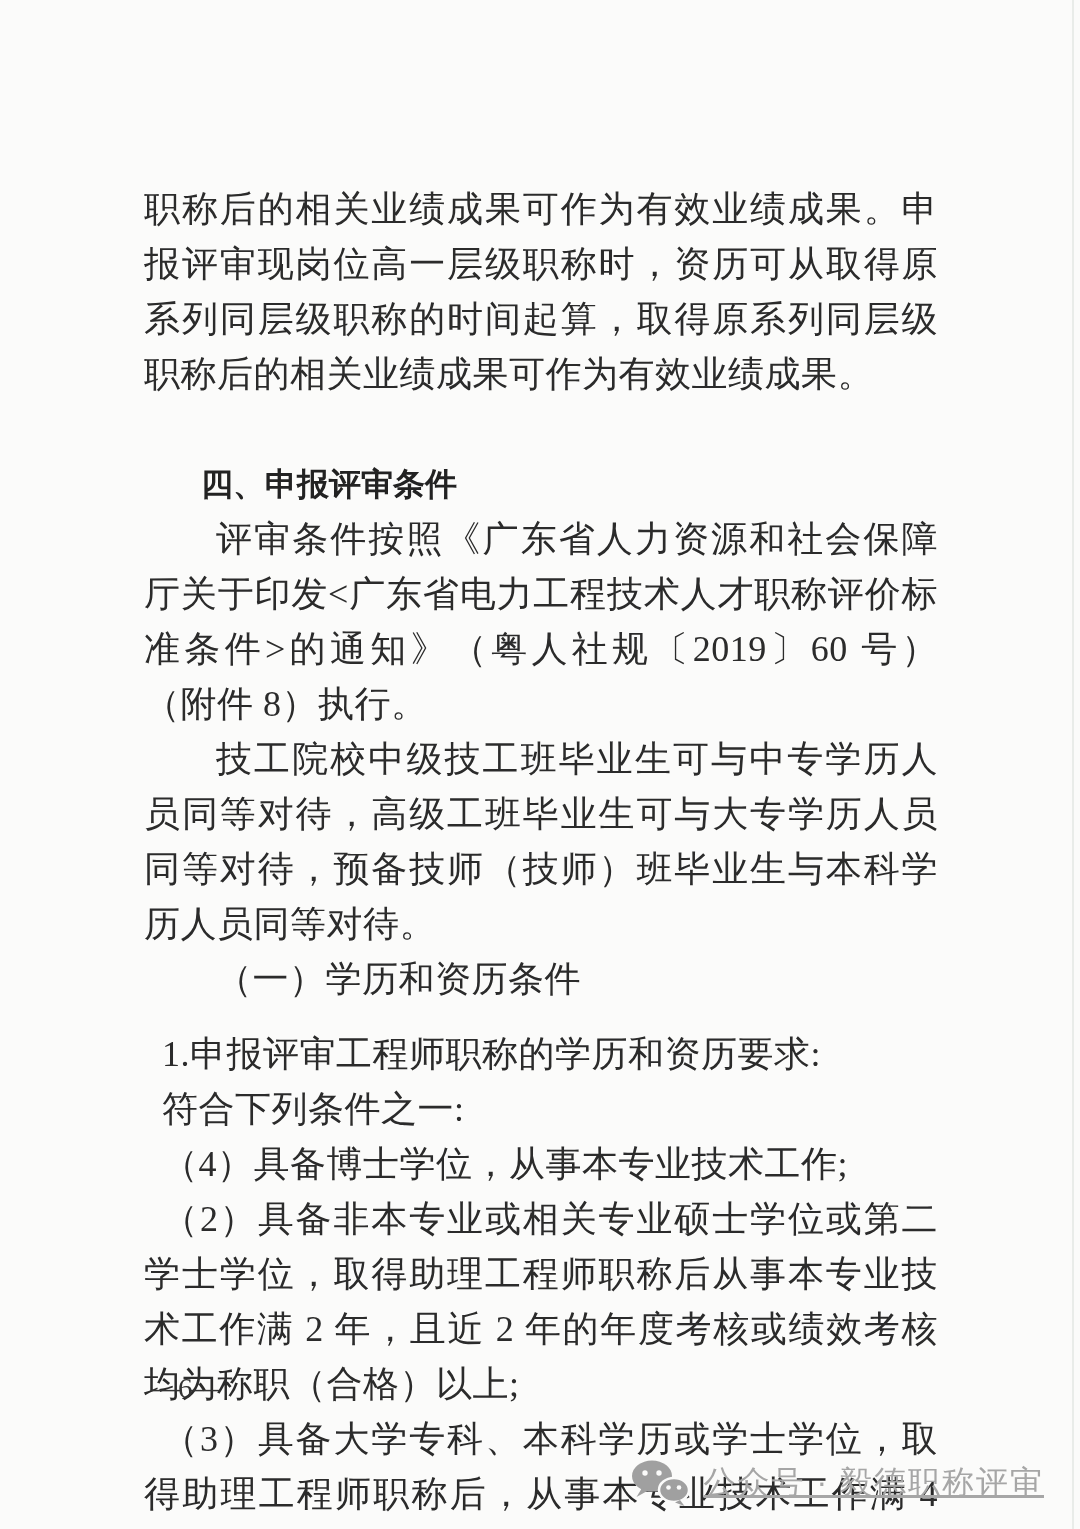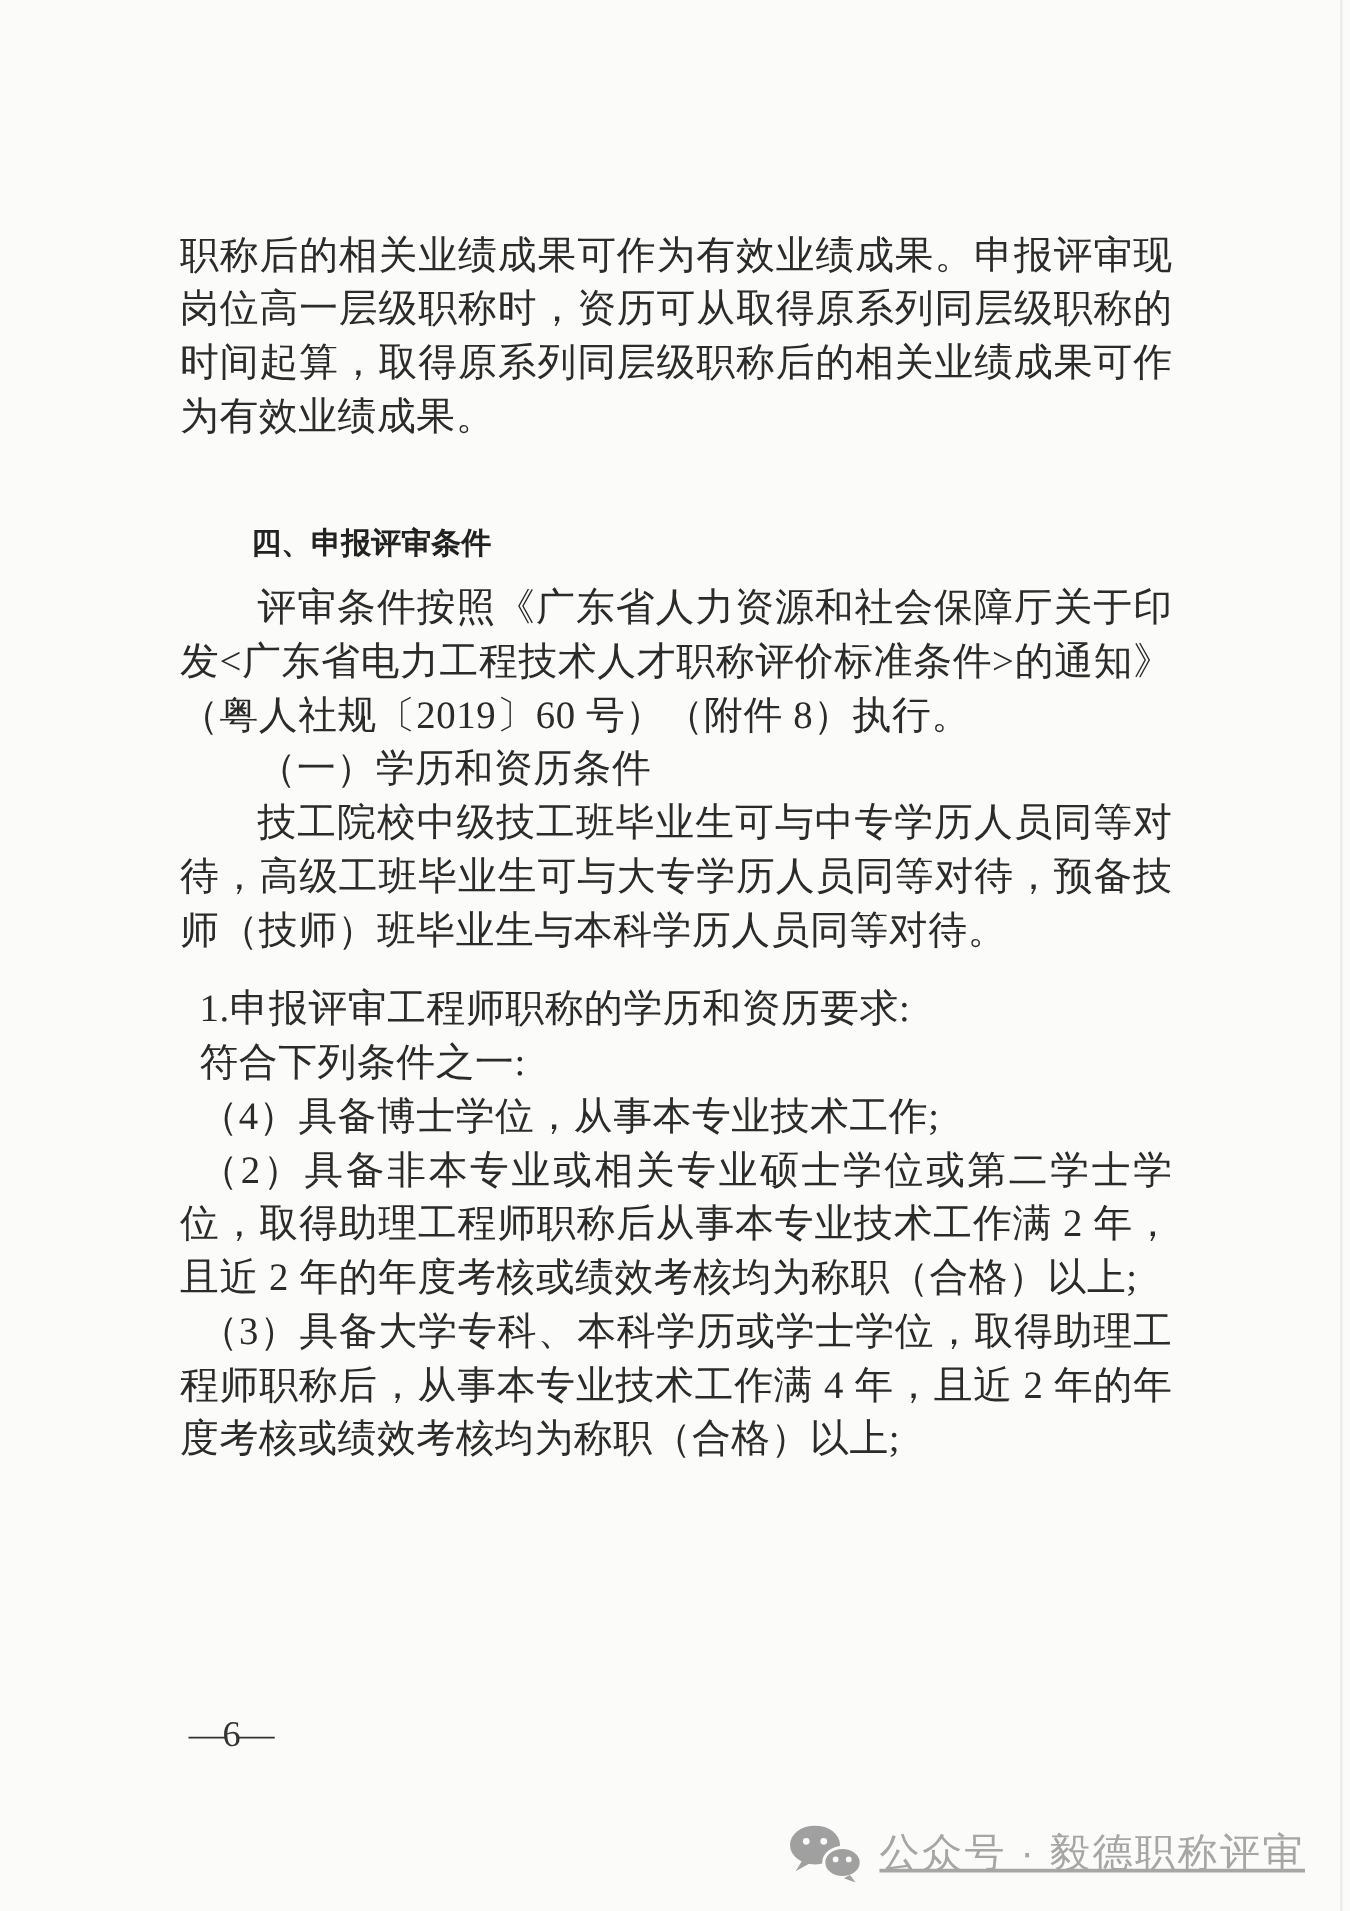--- a/index.html
+++ b/index.html
@@ -21,34 +21,34 @@
     background: #e9ece9;
   }
   .content {
     position: absolute;
     left: 144px;
     top: 182px;
     width: 794px;
   }
   .content p {
     margin: 0;
-    font-size: 31px;
-    line-height: 43px;
+    font-size: 36px;
+    line-height: 55px;
     text-align: justify;
     letter-spacing: 0.5px;
   }
   .indent-2 { text-indent: 2em; }
   .indent-sm { text-indent: 0.5em; }
   .gap-before { margin-top: 20px !important; }
   .section-heading {
     margin: 55px 0 0 57px;
-    font-size: 24px;
+    font-size: 32px;
     line-height: 55px;
     font-weight: 700;
-    font-family: Liberation Mono, monospace;
+    font-family: Liberation Sans, sans-serif;
     color: #222;
   }
   .page-number {
     position: absolute;
     left: 151px;
     top: 1372px;
     font-size: 29px;
     line-height: 32px;
     color: #333;
     letter-spacing: -2px;
@@ -77,23 +77,23 @@
 
 <div class="scan-edge-line"></div>
 
 <div class="content">
   <p class="body-para">职称后的相关业绩成果可作为有效业绩成果。申报评审现岗位高一层级职称时，资历可从取得原系列同层级职称的时间起算，取得原系列同层级职称后的相关业绩成果可作为有效业绩成果。</p>
 
   <h2 class="section-heading">四、申报评审条件</h2>
 
   <p class="indent-2">评审条件按照《广东省人力资源和社会保障厅关于印发&lt;广东省电力工程技术人才职称评价标准条件&gt;的通知》（粤人社规〔2019〕60 号）（附件 8）执行。</p>
 
+  <p class="indent-2">技工院校中级技工班毕业生可与中专学历人员同等对待，高级工班毕业生可与大专学历人员同等对待，预备技师（技师）班毕业生与本科学历人员同等对待。</p>
+
   <p class="indent-2">（一）学历和资历条件</p>
-
-  <p class="indent-2">技工院校中级技工班毕业生可与中专学历人员同等对待，高级工班毕业生可与大专学历人员同等对待，预备技师（技师）班毕业生与本科学历人员同等对待。</p>
 
   <p class="indent-sm gap-before">1.申报评审工程师职称的学历和资历要求:</p>
 
   <p class="indent-sm">符合下列条件之一:</p>
 
   <p class="indent-sm">（4）具备博士学位，从事本专业技术工作;</p>
 
   <p class="indent-sm">（2）具备非本专业或相关专业硕士学位或第二学士学位，取得助理工程师职称后从事本专业技术工作满 2 年，且近 2 年的年度考核或绩效考核均为称职（合格）以上;</p>
 
   <p class="indent-sm">（3）具备大学专科、本科学历或学士学位，取得助理工程师职称后，从事本专业技术工作满 4 年，且近 2 年的年度考核或绩效考核均为称职（合格）以上;</p>

